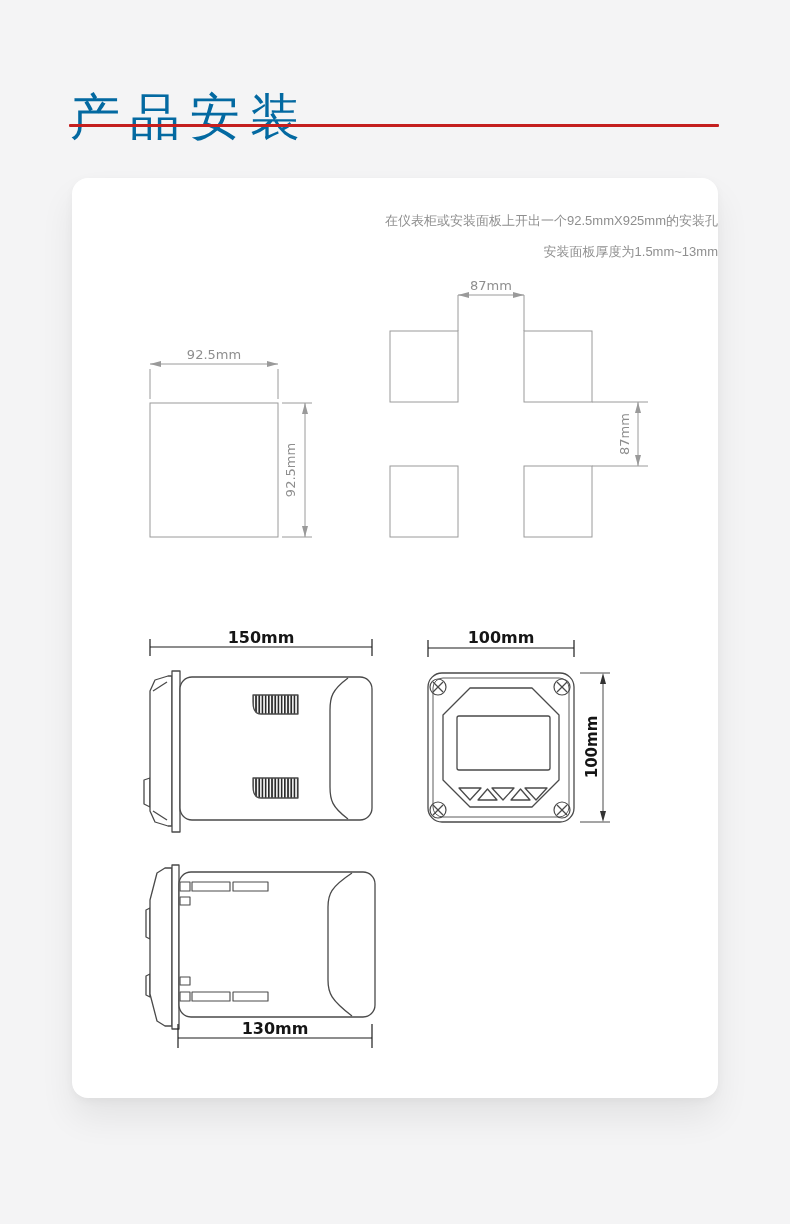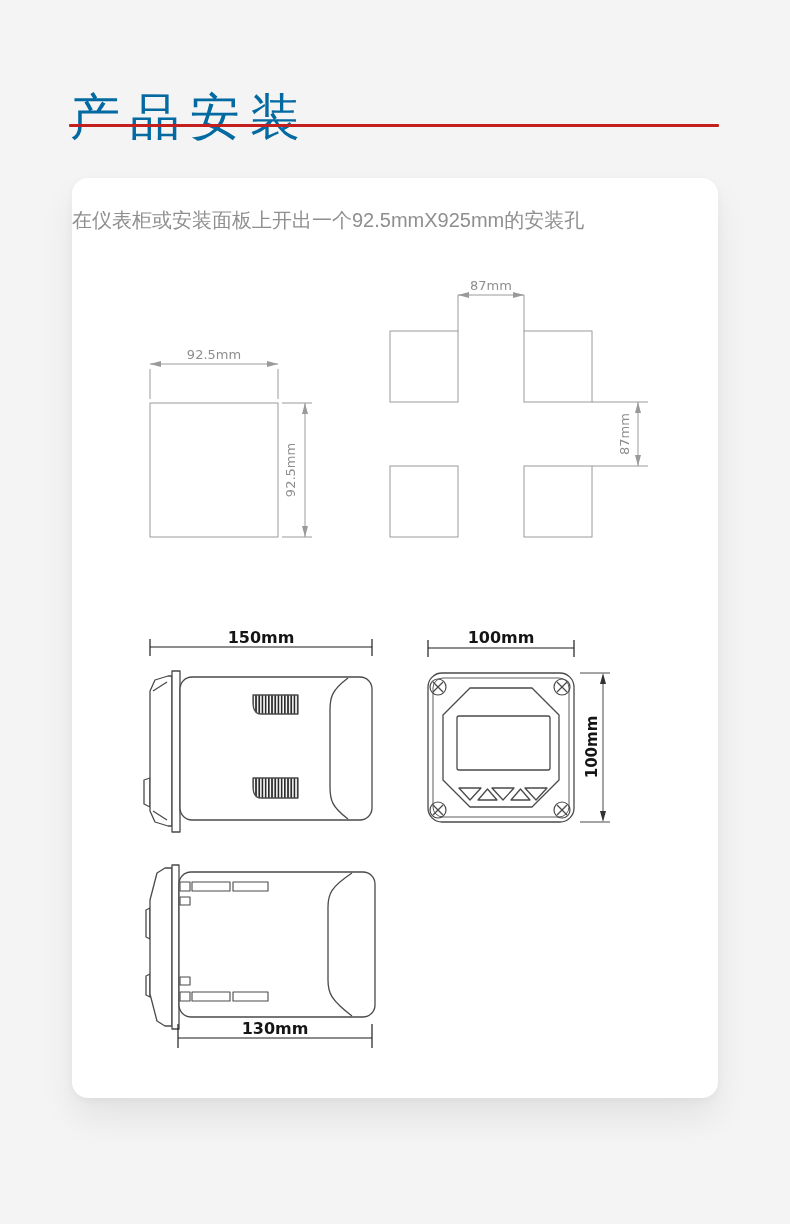--- a/index.html
+++ b/index.html
@@ -18,21 +18,21 @@
     position:absolute;left:69px;top:124px;width:650px;height:3px;
     background:#c41f1f;border-radius:1px;
   }
   .content-card{
     position:absolute;left:72px;top:178px;width:646px;height:920px;
     background:#ffffff;border-radius:16px;
     box-shadow:0 20px 35px rgba(0,0,0,0.07),0 3px 8px rgba(0,0,0,0.04);
   }
   .intro{
     position:absolute;left:0;top:27px;width:100%;
-    text-align:left;color:#8f8f8f;font-size:20px;line-height:31px;
+    text-align:right;color:#8f8f8f;font-size:13px;line-height:31px;
   }
   .caption{
     position:absolute;left:0;top:402px;width:100%;
     text-align:center;color:#8f8f8f;font-size:19.5px;line-height:26px;
   }
   .dia{position:absolute;}
   .dia-holes{left:68px;top:102px;}
   .dia-side{left:68px;top:452px;}
   .dia-front{left:338px;top:452px;}
   .dia-top{left:63px;top:682px;}
@@ -43,20 +43,21 @@
 </head>
 <body>
 
 <div class="page-title">产品安装</div>
 <div class="title-underline"></div>
 
 <div class="content-card">
 
   <div class="intro">
     <div>在仪表柜或安装面板上开出一个92.5mmX925mm的安装孔</div>
+    <div>安装面板厚度为1.5mm~13mm</div>
   </div>
 
   <svg class="dia dia-holes" width="520" height="280" viewBox="0 0 520 280">
     <g stroke="#9a9a9a" stroke-width="1" fill="none">
 
       <rect x="10" y="123" width="128" height="134"></rect>
 
       <line x1="10" y1="84" x2="138" y2="84"></line>
       <line x1="10" y1="89" x2="10" y2="119"></line>
       <line x1="138" y1="89" x2="138" y2="119"></line>

